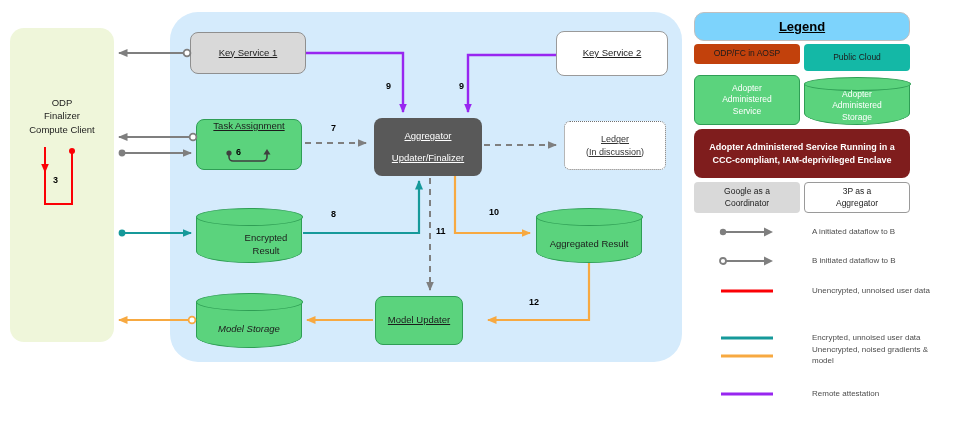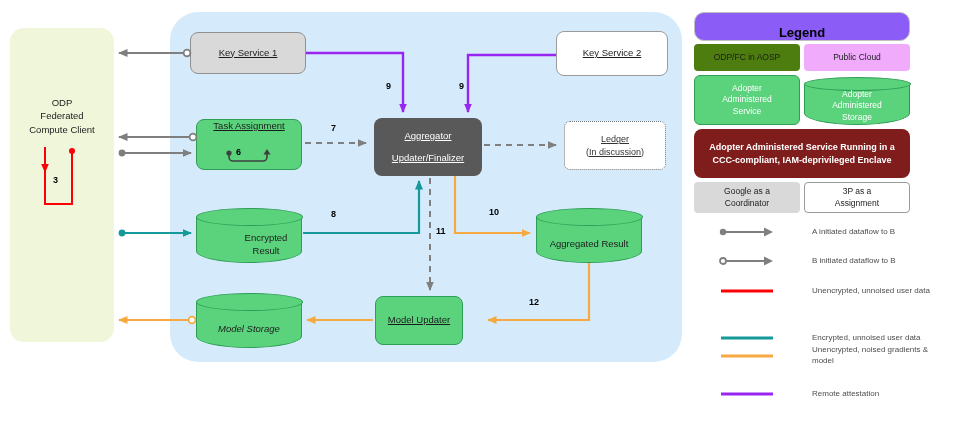--- a/index.html
+++ b/index.html
@@ -16,37 +16,37 @@
   .dottedbox{ background:#ffffff; border:1.5px dotted #6f6f6f; border-radius:6px; color:#333; }
   .cyl { position:absolute; box-sizing:border-box; background:#5bd37d; border:1.5px solid #2f9e55; border-top:none;
          border-radius:0 0 50% 50% / 0 0 12px 12px; }
   .cyl::before { content:""; position:absolute; left:-1.5px; right:-1.5px; top:-9px; height:18px;
          background:#5bd37d; border:1.5px solid #2f9e55; border-radius:50%; box-sizing:border-box; }
   .cyl-sm::before { top:-7px; height:14px; }
   .cyl .lbl { position:relative; z-index:1; width:100%; height:100%; display:flex; align-items:center;
          justify-content:center; text-align:center; font-size:9.5px; color:#1c1c1c; padding-top:5px; line-height:1.3; }
   .num { position:absolute; font-size:9px; font-weight:bold; color:#000; z-index:7; }
   .arrows { position:absolute; left:0; top:0; width:959px; height:431px; z-index:5; pointer-events:none; }
-  .legend-title { position:absolute; box-sizing:border-box; background:#8b5cf6; border:1.5px solid #bfbfbf;
-         border-radius:10px; display:flex; align-items:flex-end; justify-content:center;
-         font-size:13px; font-weight:bold; color:#000; }
+  .legend-title { position:absolute; box-sizing:border-box; background:#7dd3fc; border:1.5px solid #bfbfbf;
+         border-radius:10px; display:flex; align-items:center; justify-content:center;
+         font-size:13px; font-weight:bold; color:#000;text-decoration:underline; }
   .lg-item { position:absolute; box-sizing:border-box; display:flex; align-items:center; justify-content:center;
          text-align:center; font-size:8.5px; line-height:1.35; border-radius:4px; color:#1c1c1c; }
   .flow { position:absolute; display:flex; align-items:center; }
   .flow .txt { margin-left:36px; width:140px; font-size:8px; line-height:1.35; color:#4d4d4d; }
   .task-icon { position:absolute; left:50%; transform:translateX(-50%); bottom:4px; }
 </style>
 </head>
 <body>
 
 <div class="canvas">
 
   <div class="abs" style="left:10px; top:28px; width:104px; height:314px; background:#eff6da; border-radius:14px;"></div>
   <div class="abs preline" style="left:10px; top:96px; width:104px; text-align:center; font-size:9.5px; color:#1c1c1c; line-height:1.4;">ODP
-Federated
+Finalizer
 Compute Client</div>
 
   <div class="abs" style="left:170px; top:12px; width:512px; height:350px; background:#d5ebfc; border-radius:28px;"></div>
 
   <div class="node graybox" style="left:190px; top:32px; width:116px; height:42px;">
     <span>Key Service 1</span>
   </div>
 
   <div class="node whitebox" style="left:556px; top:31px; width:112px; height:45px;">
     <span>Key Service 2</span>
@@ -171,24 +171,24 @@
   <div class="num" style="left:386px; top:81px;">9</div>
   <div class="num" style="left:459px; top:81px;">9</div>
   <div class="num" style="left:489px; top:207px;">10</div>
   <div class="num" style="left:436px; top:226px;">11</div>
   <div class="num" style="left:529px; top:297px;">12</div>
 
   <div class="legend-title" style="left:694px; top:12px; width:216px; height:29px;">
     <span>Legend</span>
   </div>
 
-  <div class="lg-item" style="left:694px; top:44px; width:106px; height:27px; background:#4d7c0f;">
+  <div class="lg-item" style="left:694px; top:44px; width:106px; height:20px; background:#c2410c;">
     <span>ODP/FC in AOSP</span>
   </div>
-  <div class="lg-item" style="left:804px; top:44px; width:106px; height:27px; background:#f0abfc;">
+  <div class="lg-item" style="left:804px; top:44px; width:106px; height:27px; background:#14b8a6;">
     <span>Public Cloud</span>
   </div>
 
   <div class="lg-item preline" style="left:694px; top:75px; width:106px; height:50px; background:#5bd37d; border:1.5px solid #2f9e55; border-radius:6px; color:#ffffff;">
     <span class="preline">Adopter
 Administered
 Service</span>
   </div>
   <div class="cyl cyl-sm" style="left:804px; top:84px; width:106px; height:41px;">
     <div class="lbl preline" style="font-size:8.5px; color:#ffffff; padding-top:2px;">Adopter
@@ -199,21 +199,21 @@
   <div class="lg-item" style="left:694px; top:129px; width:216px; height:49px; background:#7f1d1d; border-radius:8px; color:#ffffff; font-weight:bold; font-size:9px; padding:6px 12px;">
     <span>Adopter Administered Service Running in a CCC-compliant, IAM-deprivileged Enclave</span>
   </div>
 
   <div class="lg-item preline" style="left:694px; top:182px; width:106px; height:31px; background:#d9d9d9;">
     <span class="preline">Google as a
 Coordinator</span>
   </div>
   <div class="lg-item preline" style="left:804px; top:182px; width:106px; height:31px; background:#ffffff; border:1.5px solid #9a9a9a;">
     <span class="preline">3P as a
-Assignment</span>
+Aggregator</span>
   </div>
 
   <div class="flow" style="left:718px; top:226px;">
     <svg width="58" height="12" viewBox="0 0 58 12">
       <circle cx="5" cy="6" r="3.2" fill="#7f7f7f"></circle>
       <line x1="8" y1="6" x2="46" y2="6" stroke="#7f7f7f" stroke-width="2.2"></line>
       <polygon points="46,1.5 55,6 46,10.5" fill="#7f7f7f"></polygon>
     </svg>
     <div class="txt">A initiated dataflow to B</div>
   </div>

